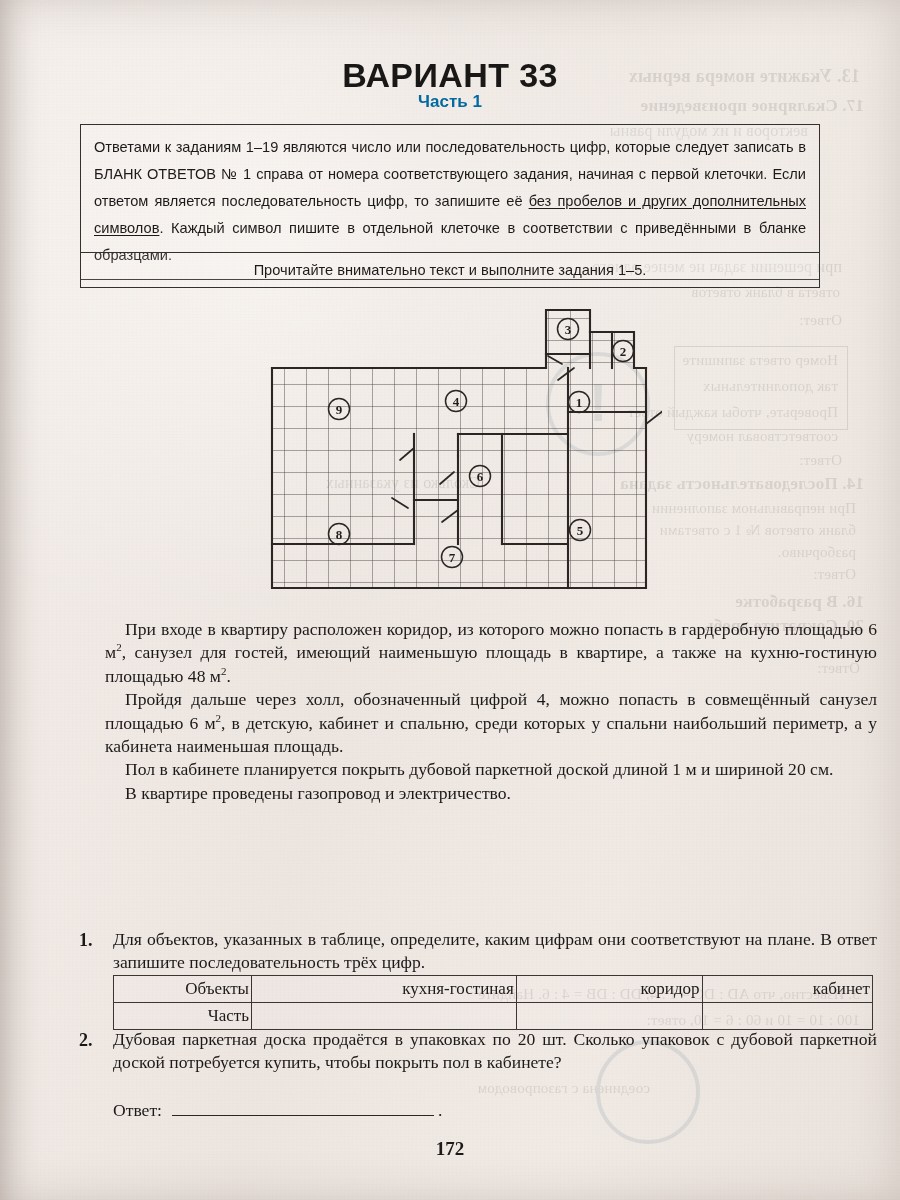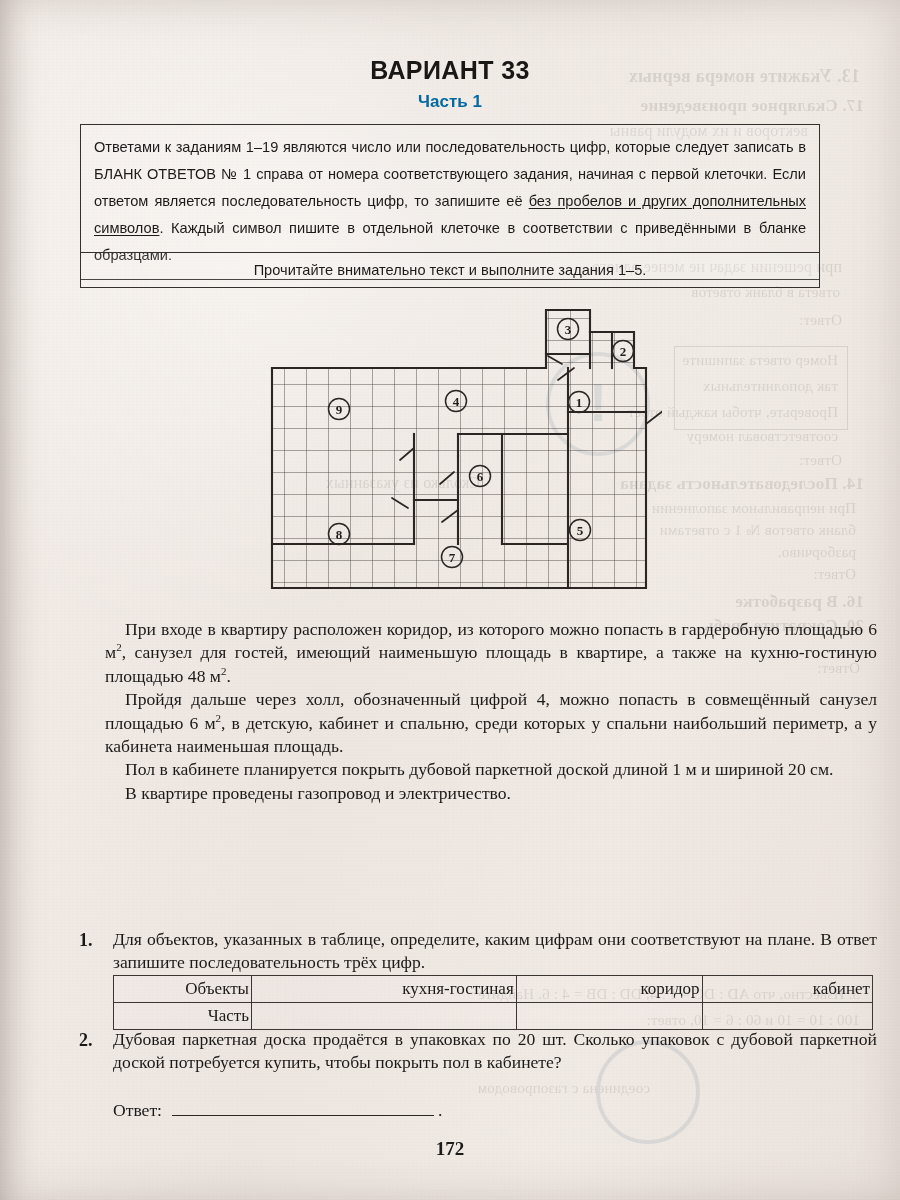--- a/index.html
+++ b/index.html
@@ -80,21 +80,21 @@
 
   
   #content { position: absolute; inset: 0; }
 
   .variant-title {
     position: absolute;
     top: 56px; left: 0; right: 0;
     text-align: center;
     font-family: "Liberation Sans", sans-serif;
     font-weight: bold;
-    font-size: 25px;
+    font-size: 34px;
     letter-spacing: .4px;
     color: #1a1817;
   }
   .part-title {
     position: absolute;
     top: 92px; left: 0; right: 0;
     text-align: center;
     font-family: "Liberation Sans", sans-serif;
     font-weight: bold;
     font-size: 17px;

